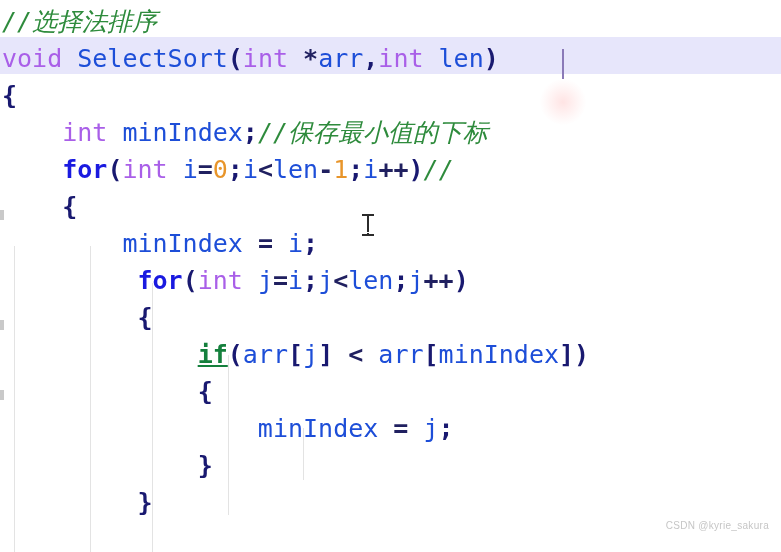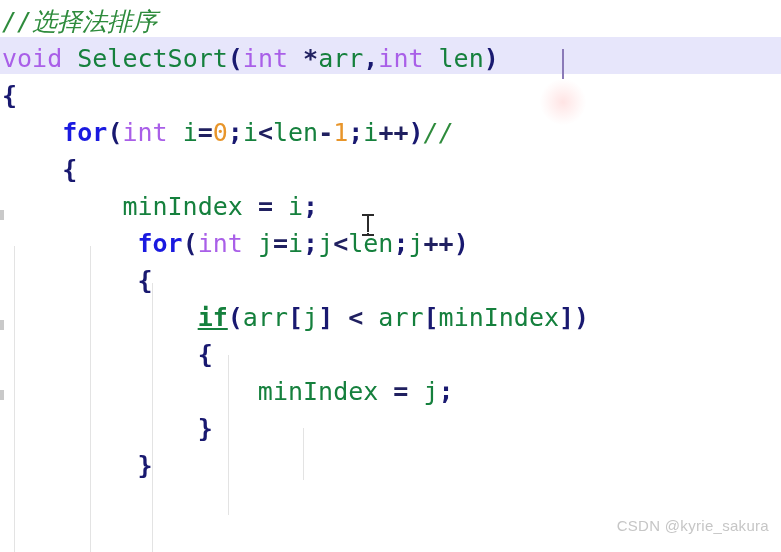--- a/index.html
+++ b/index.html
@@ -73,21 +73,21 @@
     position: absolute;
     width: 1px;
     background: #e3e3e3;
   }
 
   
   .c-comment  { color: #2e8b3c; font-style: italic; margin-top: 32px; }
   .c-type     { color: #a95fe8; margin-top: 40px; }
   .c-kw       { color: #1a1ae0; font-weight: bold; text-align: right; }
   .c-kw-u     { color: #15803d; font-weight: bold; text-decoration: underline; }
-  .c-plain    { color: #15803d; }
+  .c-plain    { color: #1d4ed8; }
   .c-num      { color: #e8952a; }
   .c-punct    { color: #191970; font-weight: bold; }
   .c-brace    { color: #191970; font-weight: bold; }
   .c-op       { color: #202060; font-weight: bold; }
 
   
   .caret {
     position: absolute;
     width: 2px;
     height: 30px;
@@ -132,21 +132,21 @@
   }
   .ibeam .halo-t { top: 5px; }
   .ibeam .halo-b { top: 20px; }
 
   
   .watermark {
     position: absolute;
     right: 12px;
     bottom: 8px;
     font-family: "Liberation Sans", sans-serif;
-    font-size: 15px;
+    font-size: 10px;
     color: #c6c6c6;
     letter-spacing: 0.3px;
     z-index: 8;
   }
 </style>
 </head>
 <body>
 
 <div id="editor">
 
@@ -161,20 +161,21 @@
   <div class="gutter" id="gutter">
       <div class="gutter-mark" style="top: 210px; height: 10px;"></div>
       <div class="gutter-mark" style="top: 320px; height: 10px;"></div>
       <div class="gutter-mark" style="top: 390px; height: 10px;"></div>
     </div>
 
   <div class="code" id="code">
       <div class="line"><span class="txt"><span class="c-comment">//选择法排序</span></span></div>
       <div class="line active"><span class="txt"><span class="c-type">void</span><span class="c-plain"> SelectSort</span><span class="c-punct">(</span><span class="c-type">int</span><span class="c-plain"> </span><span class="c-op">*</span><span class="c-plain">arr</span><span class="c-punct">,</span><span class="c-type">int</span><span class="c-plain"> len</span><span class="c-punct">)</span></span></div>
       <div class="line"><span class="txt"><span class="c-brace">{</span></span></div>
+      <div class="line"><span class="txt"><span class="c-plain">    </span><span class="c-type">int</span><span class="c-plain"> minIndex</span><span class="c-punct">;</span><span class="c-comment">//保存最小值的下标</span></span></div>
       <div class="line"><span class="txt"><span class="c-plain">    </span><span class="c-kw">for</span><span class="c-punct">(</span><span class="c-type">int</span><span class="c-plain"> i</span><span class="c-op">=</span><span class="c-num">0</span><span class="c-punct">;</span><span class="c-plain">i</span><span class="c-op">&lt;</span><span class="c-plain">len</span><span class="c-op">-</span><span class="c-num">1</span><span class="c-punct">;</span><span class="c-plain">i</span><span class="c-op">++</span><span class="c-punct">)</span><span class="c-comment">//</span></span></div>
       <div class="line"><span class="txt"><span class="c-plain">    </span><span class="c-brace">{</span></span></div>
       <div class="line"><span class="txt"><span class="c-plain">        minIndex </span><span class="c-op">=</span><span class="c-plain"> i</span><span class="c-punct">;</span></span></div>
       <div class="line"><span class="txt"><span class="c-plain">         </span><span class="c-kw">for</span><span class="c-punct">(</span><span class="c-type">int</span><span class="c-plain"> j</span><span class="c-op">=</span><span class="c-plain">i</span><span class="c-punct">;</span><span class="c-plain">j</span><span class="c-op">&lt;</span><span class="c-plain">len</span><span class="c-punct">;</span><span class="c-plain">j</span><span class="c-op">++</span><span class="c-punct">)</span></span></div>
       <div class="line"><span class="txt"><span class="c-plain">         </span><span class="c-brace">{</span></span></div>
       <div class="line"><span class="txt"><span class="c-plain">             </span><span class="c-kw-u">if</span><span class="c-punct">(</span><span class="c-plain">arr</span><span class="c-punct">[</span><span class="c-plain">j</span><span class="c-punct">]</span><span class="c-plain"> </span><span class="c-op">&lt;</span><span class="c-plain"> arr</span><span class="c-punct">[</span><span class="c-plain">minIndex</span><span class="c-punct">]</span><span class="c-punct">)</span></span></div>
       <div class="line"><span class="txt"><span class="c-plain">             </span><span class="c-brace">{</span></span></div>
       <div class="line"><span class="txt"><span class="c-plain">                 minIndex </span><span class="c-op">=</span><span class="c-plain"> j</span><span class="c-punct">;</span></span></div>
       <div class="line"><span class="txt"><span class="c-plain">             </span><span class="c-brace">}</span></span></div>
       <div class="line"><span class="txt"><span class="c-plain">         </span><span class="c-brace">}</span></span></div>

